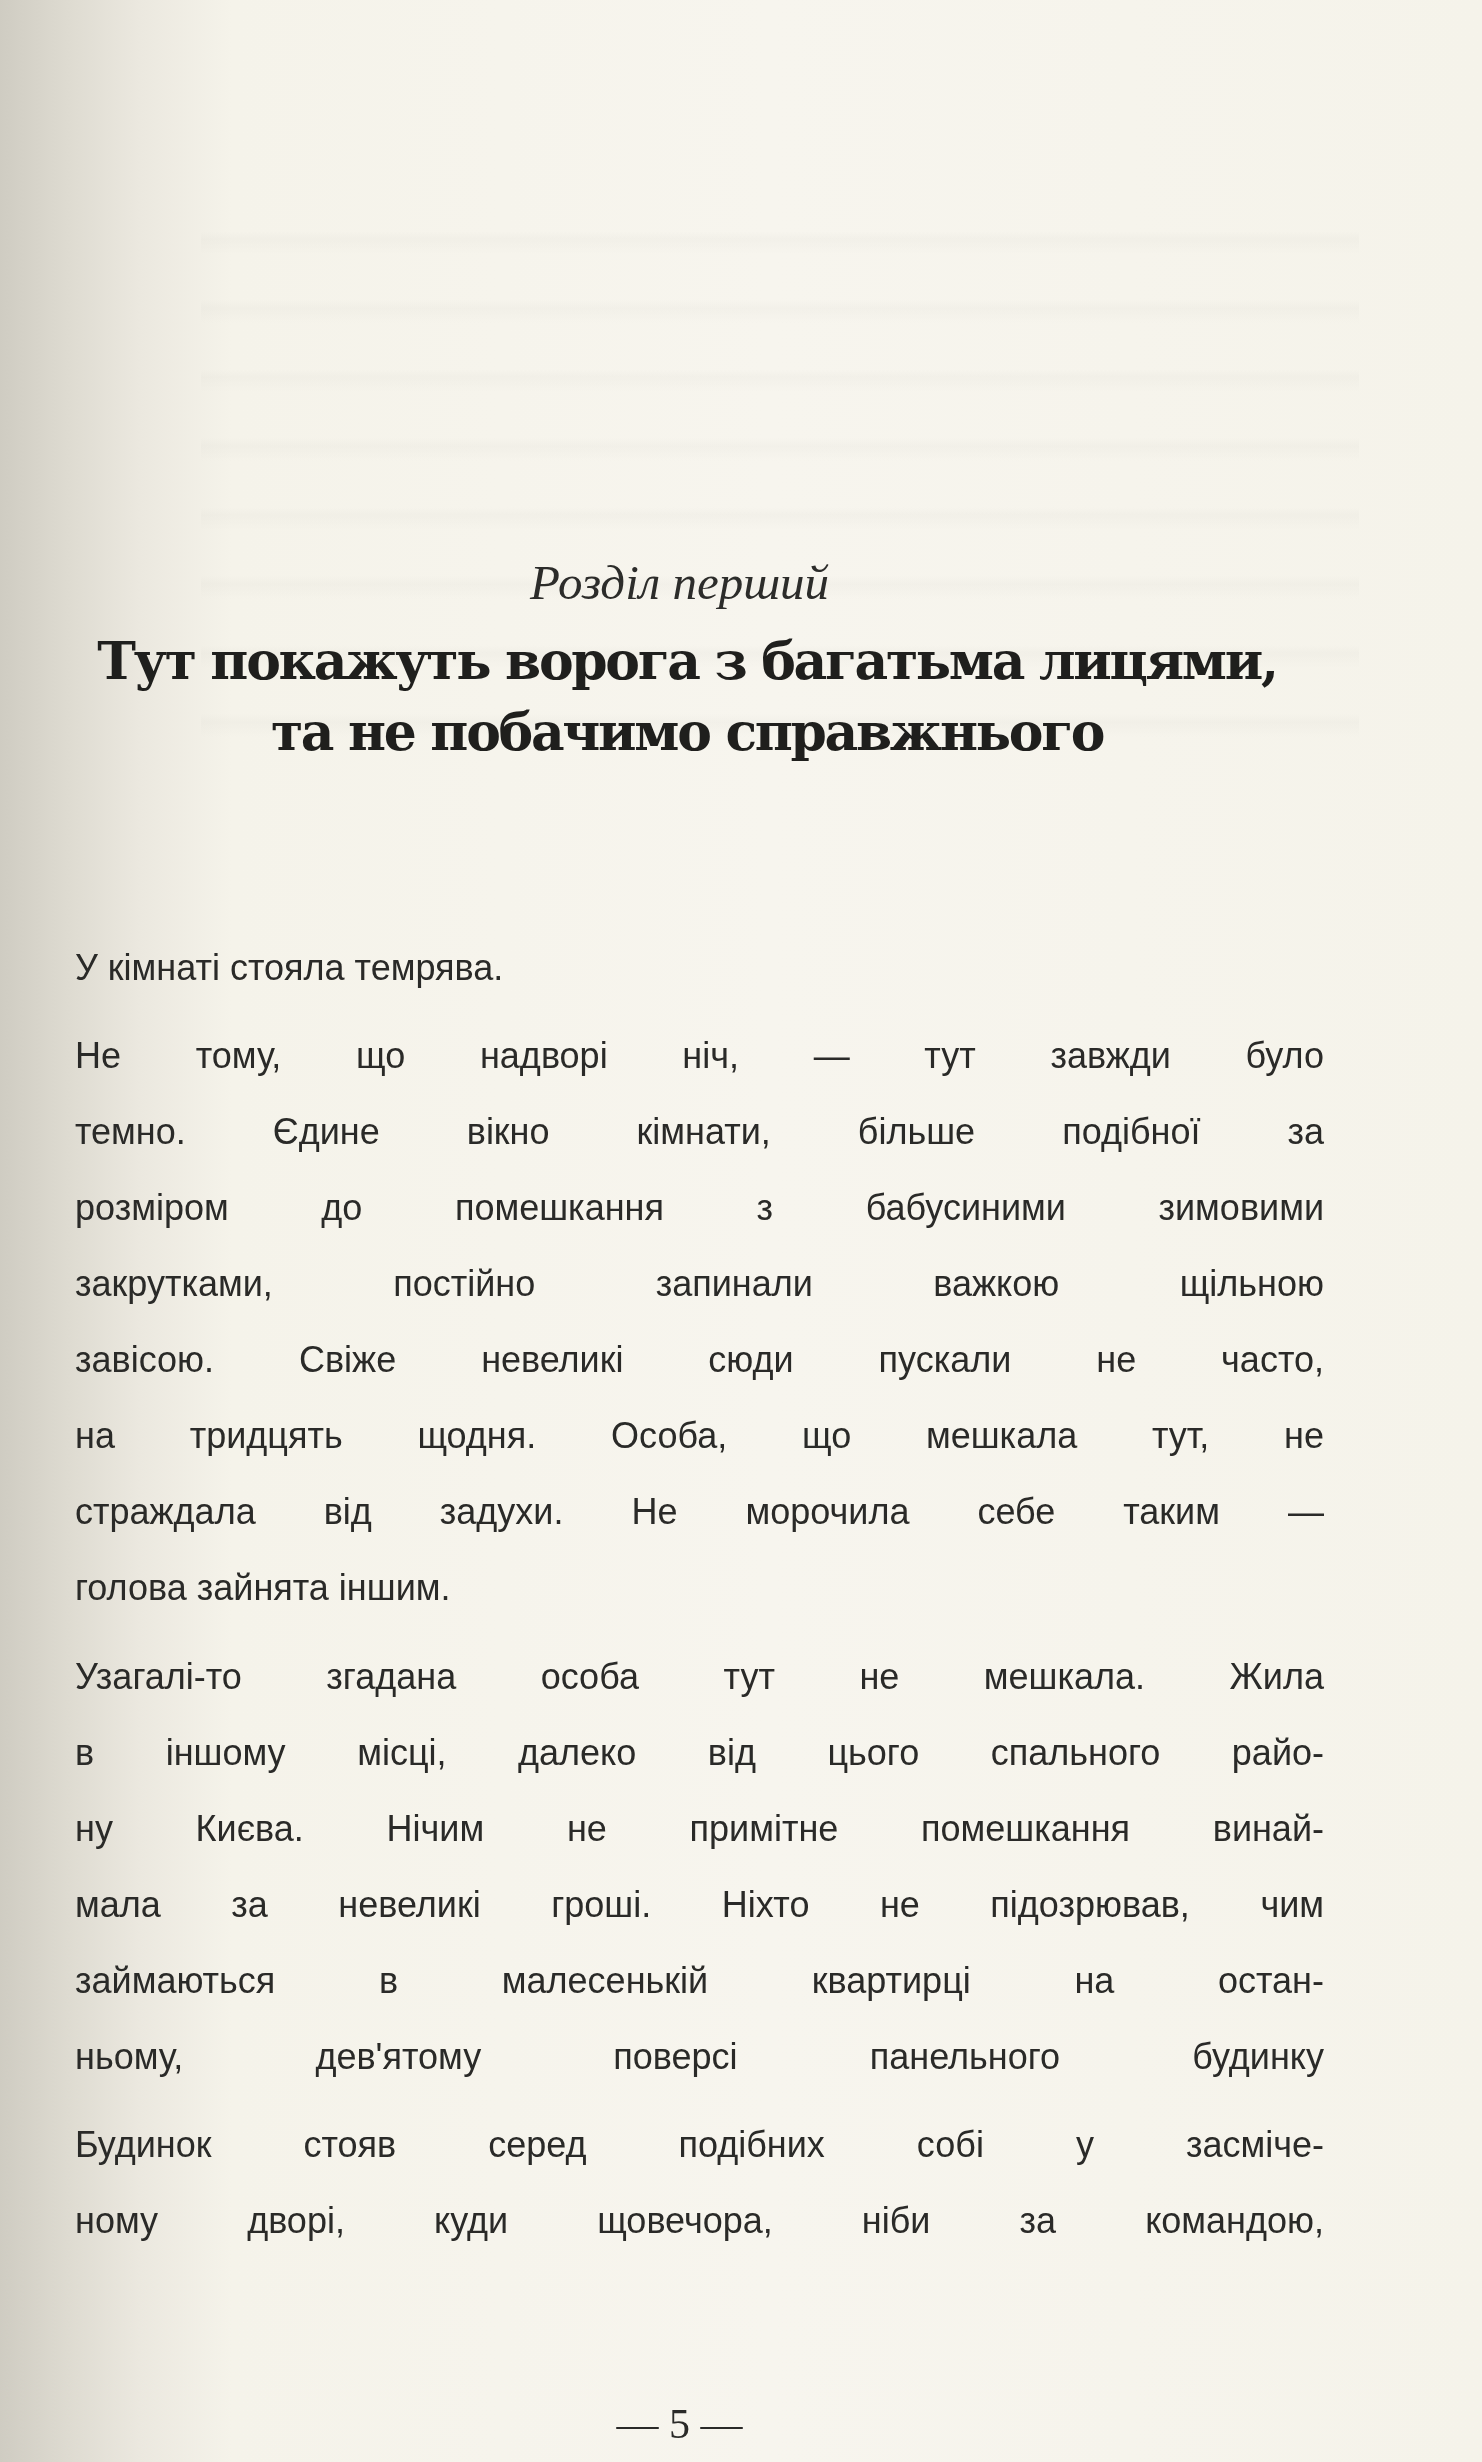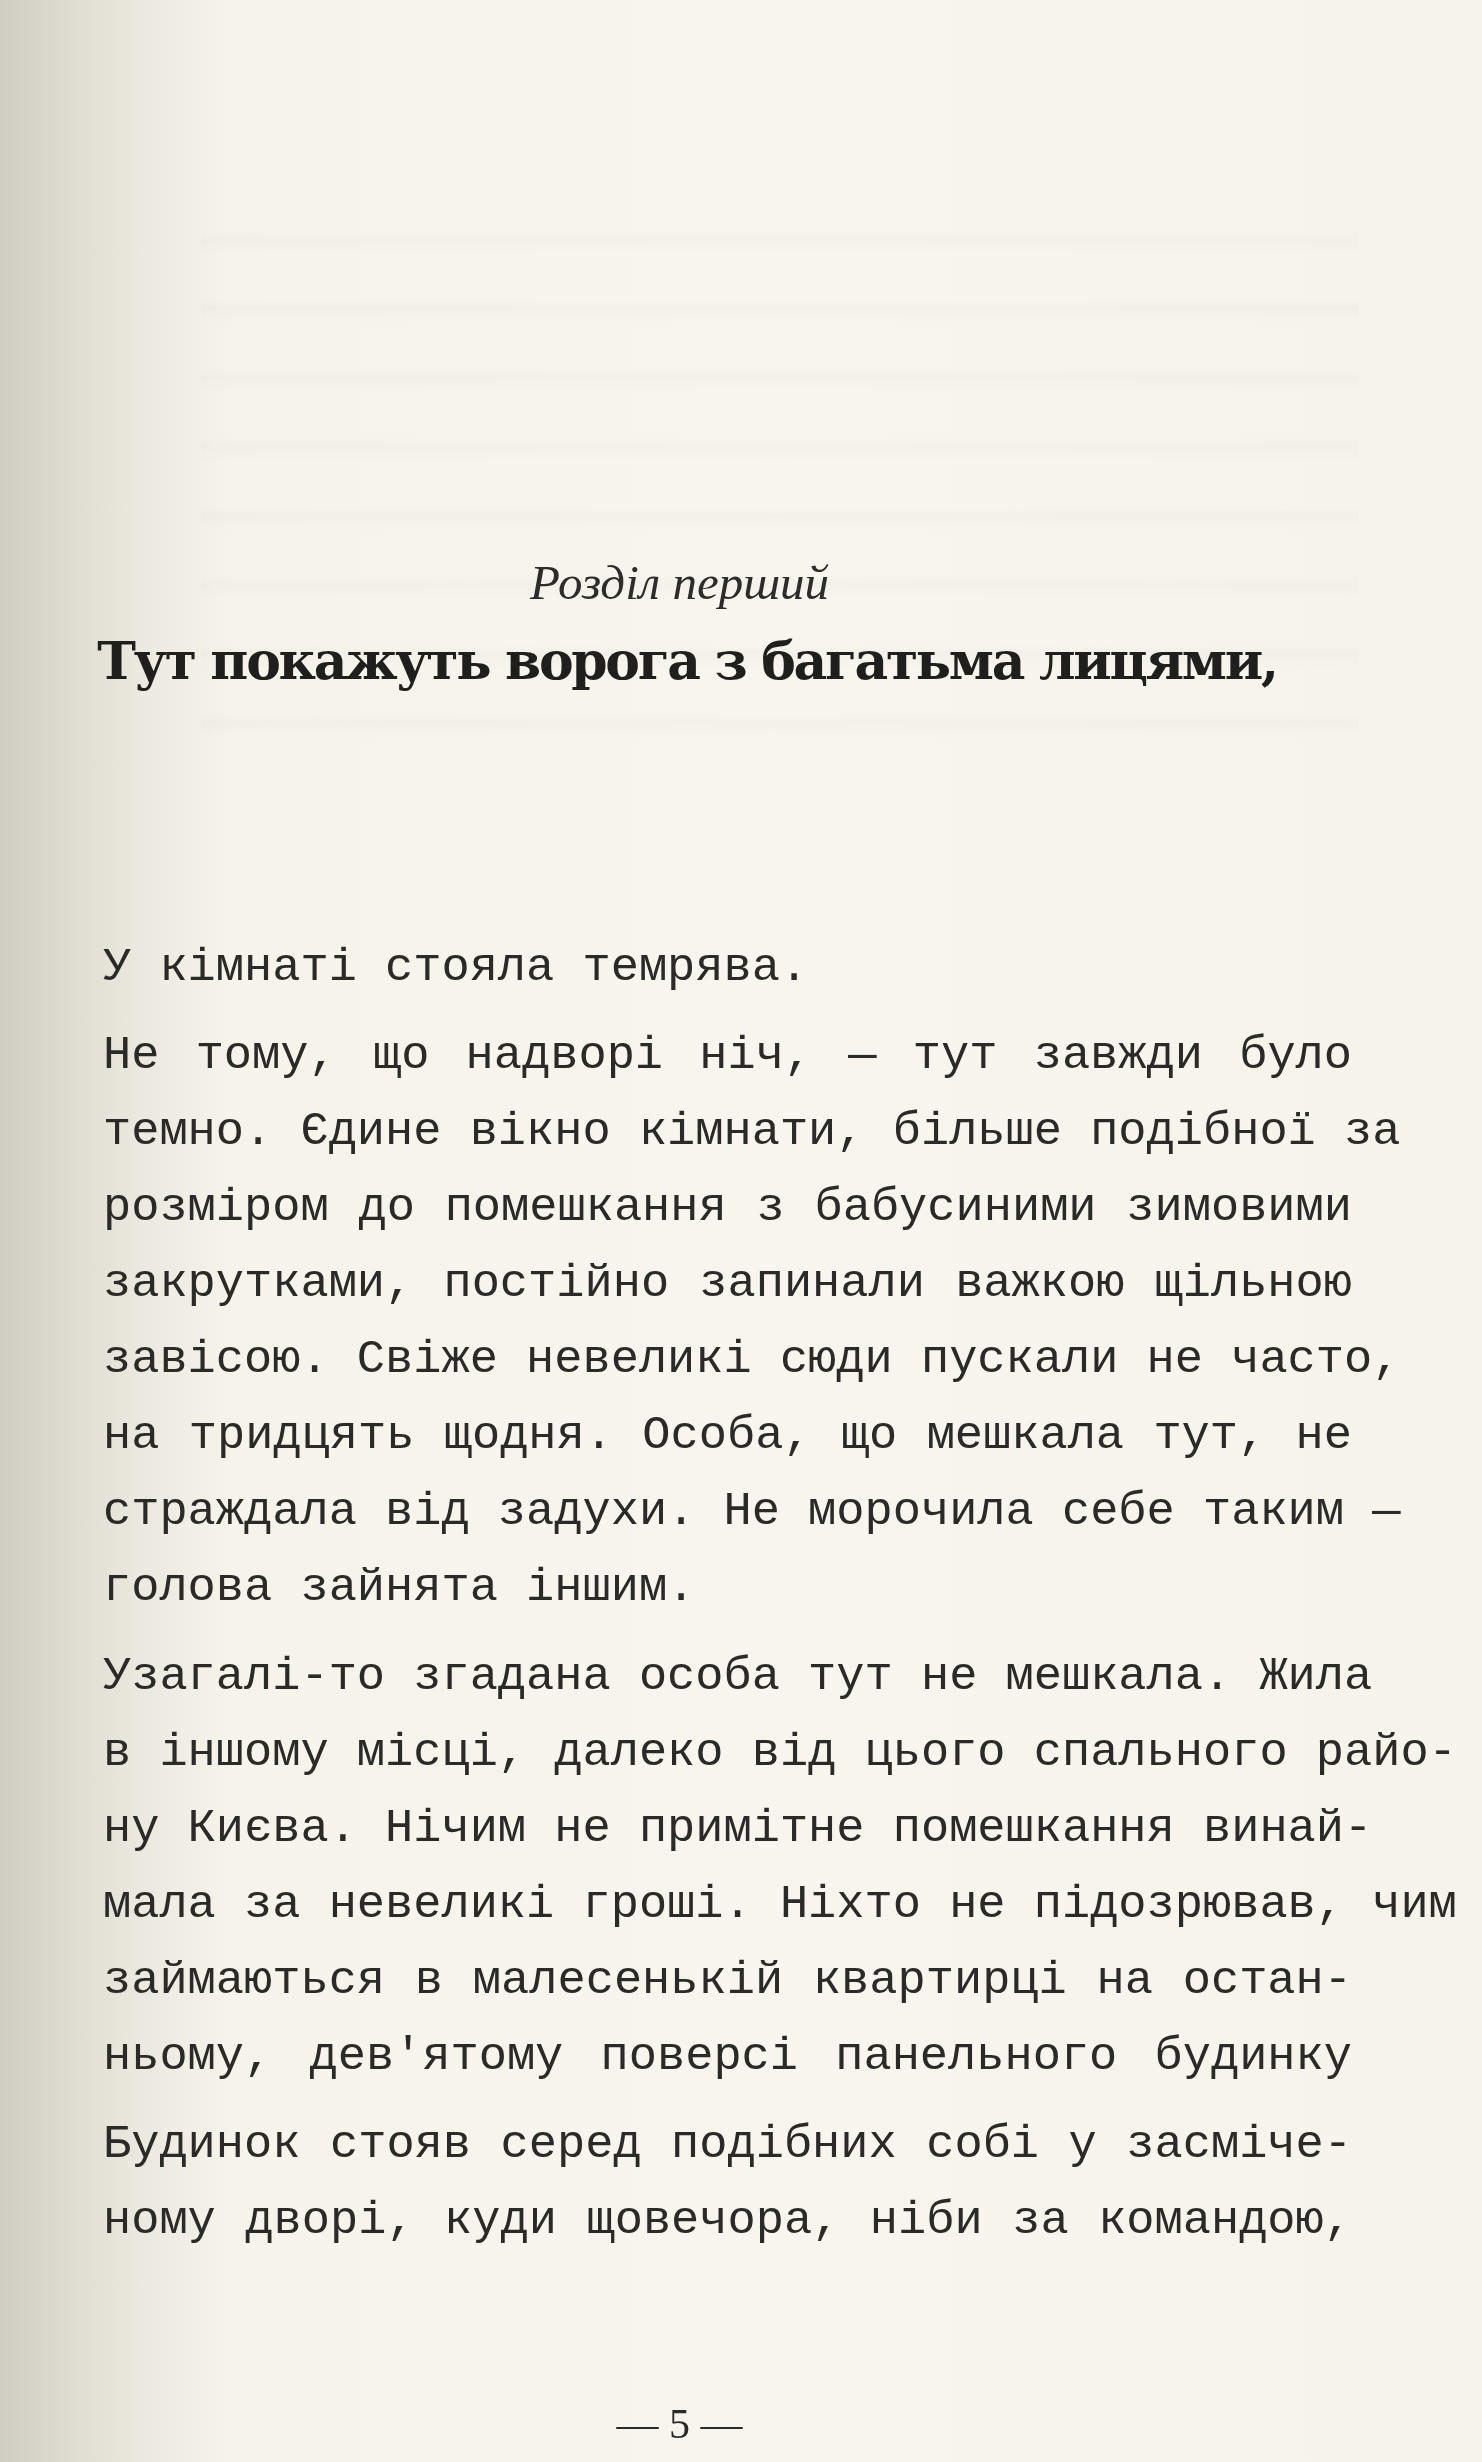--- a/index.html
+++ b/index.html
@@ -33,24 +33,23 @@
     text-align: center;
     font-family: "DejaVu Serif", "Liberation Serif", serif;
     font-weight: bold;
     font-size: 52px; line-height: 71px;
     letter-spacing: -2.3px;
     color: #1f1f1d;
   }
   .chapter-title span { display: block; text-align: center; }
   .body-text {
     position: absolute; top: 930px; left: 75px; width: 1249px;
-    font-family: Liberation Mono, monospace;
-    font-size: 47px; line-height: 76px;
+    font-family: Liberation Sans, sans-serif;
+    font-size: 36px; line-height: 76px;
     color: #2a2a28;
-    margin-left: 28px;
   }
   .para { margin: 0 0 12.4px 0; text-indent: 0; }
   .line { display: block; text-align: justify; text-align-last: justify; white-space: nowrap; }
   .line.last { text-align-last: left; }
   .page-number {
     position: absolute; top: 2397px; left: 0; width: 1359px;
     text-align: center;
     font-family: "Liberation Serif", "DejaVu Serif", serif;
     font-size: 42px; line-height: 54px;
     color: #2a2a28;
@@ -59,20 +58,21 @@
 </head>
 <body>
 
 <div class="page">
   <div class="bleed"></div>
 
   <div class="chapter-label">Розділ перший</div>
 
   <div class="chapter-title">
     <span>Тут покажуть ворога з багатьма лицями,</span>
+    <span>та не побачимо справжнього</span>
   </div>
 
   <div class="body-text">
     <div class="para">
       <span class="line last" style="padding-left:0">У кімнаті стояла темрява.</span>
     </div>
     <div class="para">
       <span class="line" style="padding-left: 0px;">Не тому, що надворі ніч, — тут завжди було</span>
       <span class="line">темно. Єдине вікно кімнати, більше подібної за</span>
       <span class="line">розміром до помешкання з бабусиними зимовими</span>

